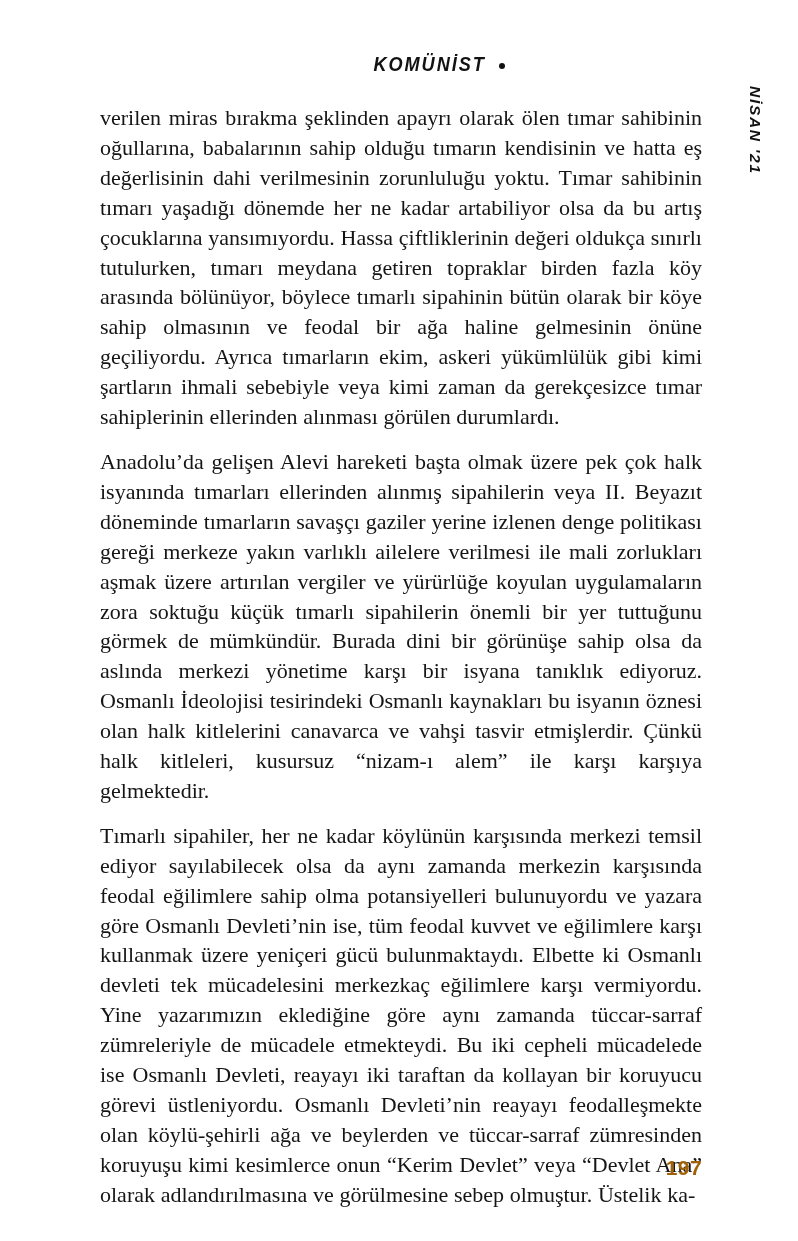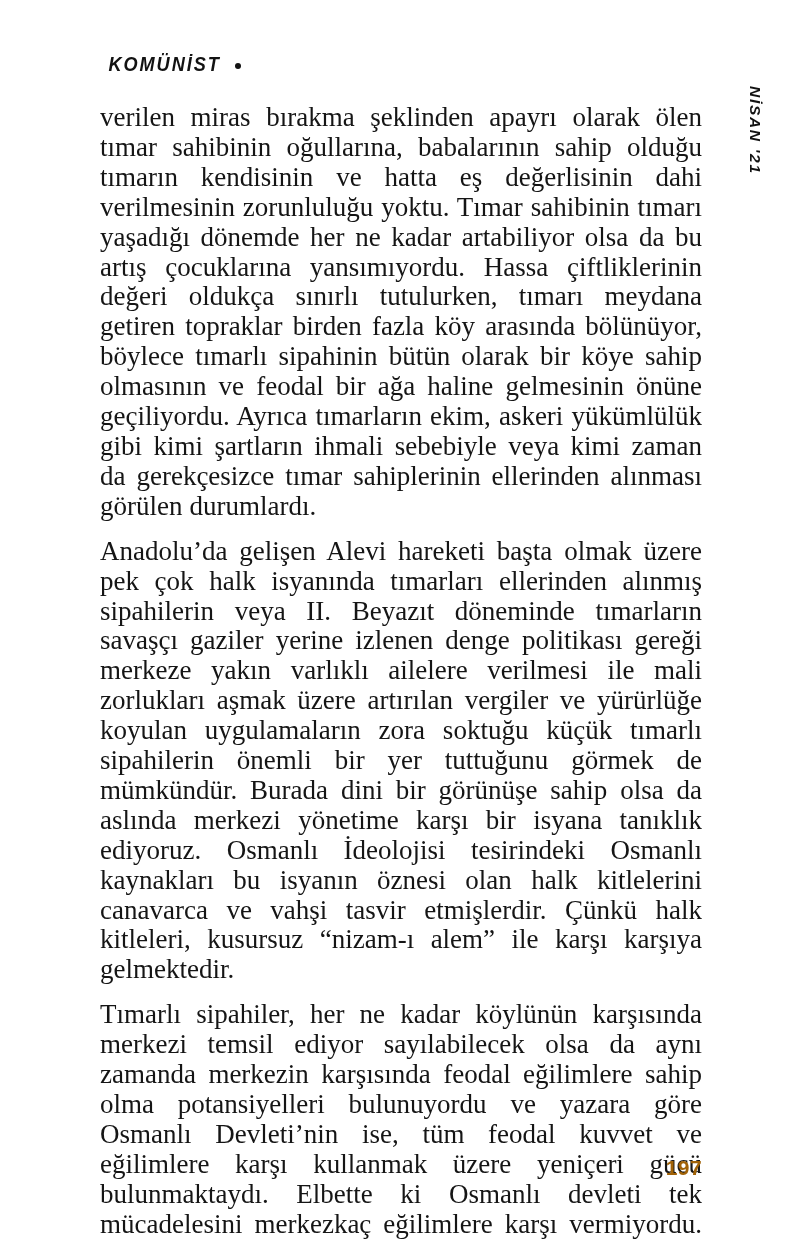--- a/index.html
+++ b/index.html
@@ -20,21 +20,21 @@
 
   
   .running-head {
     position: absolute;
     top: 55px;
     left: 100px;
     right: 28px;
     height: 34px;
     display: flex;
     align-items: flex-start;
-    justify-content: flex-start;
+    justify-content: center;
     gap: 14px;
   }
 
   .pub-title {
     font-family: "Liberation Sans", "DejaVu Sans", sans-serif;
     font-style: italic;
     font-weight: bold;
     font-size: 19.5px;
     letter-spacing: 2.1px;
     color: #121212;
@@ -83,21 +83,21 @@
   .text-column {
     position: absolute;
     top: 103px;
     left: 100px;
     width: 602px;
   }
 
   .body-par {
     margin: 0 0 15px 0;
     font-family: "Liberation Serif", "DejaVu Serif", serif;
-    font-size: 27px;
+    font-size: 22px;
     line-height: 29.9px;
     color: #151515;
     text-align: justify;
     text-justify: inter-word;
     hyphens: manual;
     -webkit-hyphens: manual;
     word-spacing: 0.2px;
   }
 
   .body-par:last-child {

